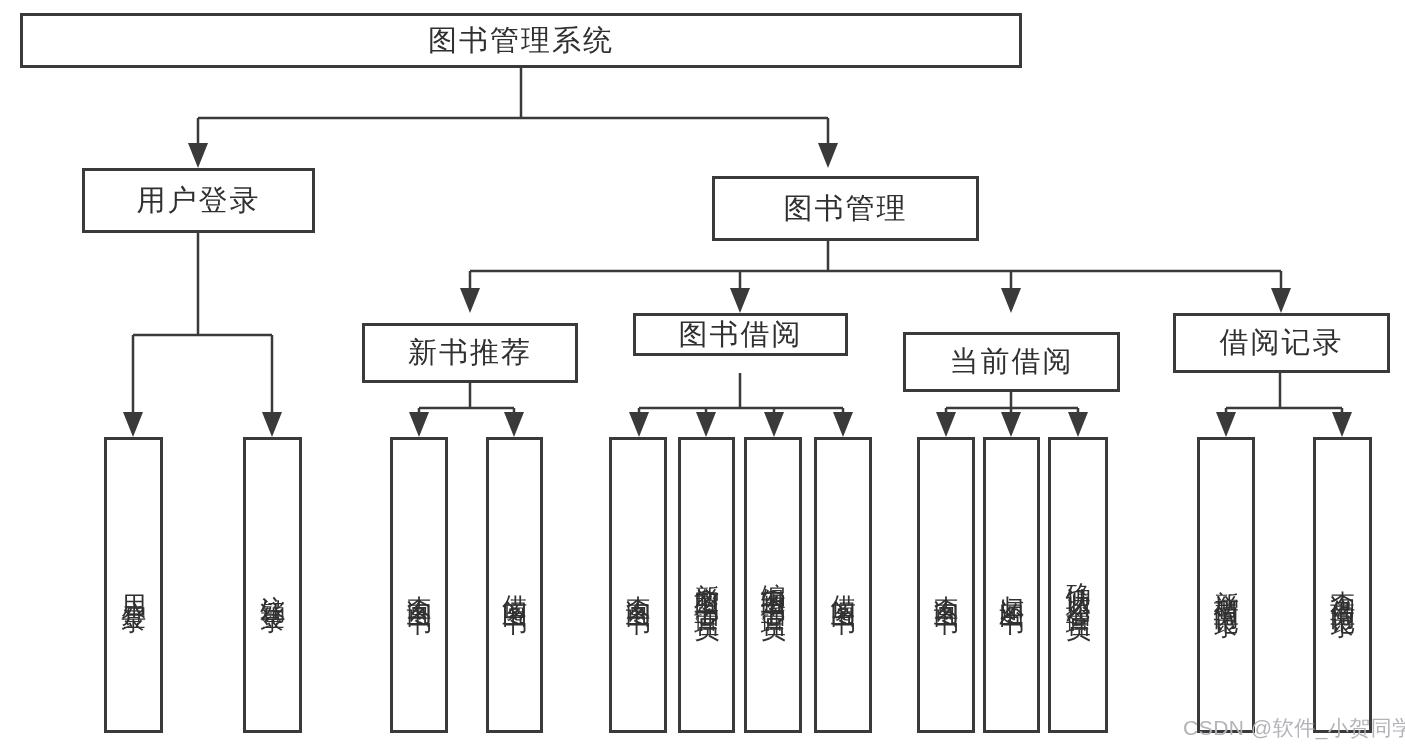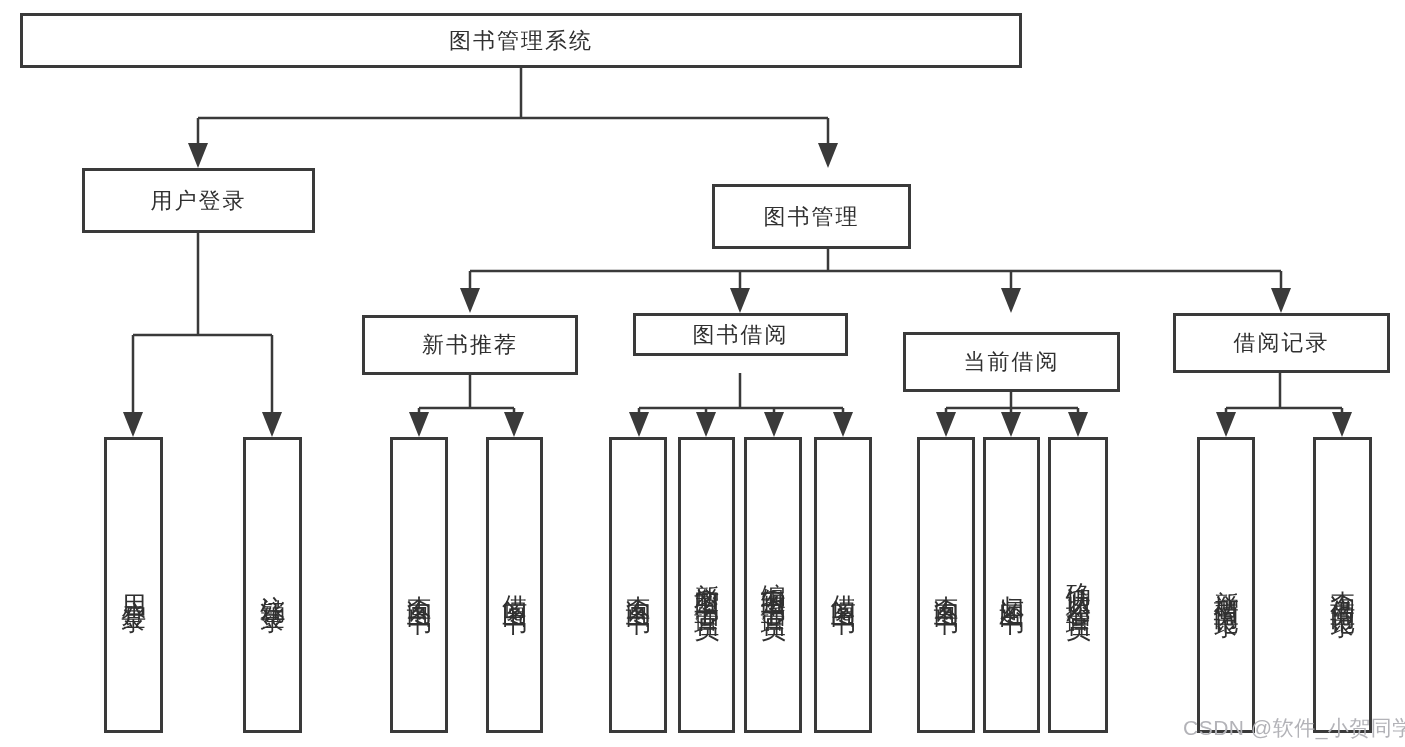--- a/index.html
+++ b/index.html
@@ -28,21 +28,21 @@
     box-sizing: border-box;
     border: 3px solid #3a3a3a;
     background: #ffffff;
     display: flex;
     align-items: center;
     justify-content: center;
     color: #303030;
     z-index: 2;
   }
   .hbox {
-    font-size: 22px;
+    font-size: 29px;
     letter-spacing: 2px;
     white-space: nowrap;
   }
   .vbox .vtext {
     writing-mode: vertical-rl;
     text-orientation: mixed;
     font-size: 25px;
     line-height: 1.1;
     letter-spacing: 5px;
     white-space: nowrap;
@@ -111,23 +111,23 @@
     <g>
       <path class="line" d="M1280 373 V408 M1226 408 H1342 M1226 408 V415 M1342 408 V415"></path>
       <polygon class="arrow" points="1216,412 1236,412 1226,437"></polygon>
       <polygon class="arrow" points="1332,412 1352,412 1342,437"></polygon>
     </g>
   </svg>
 
   <div class="box hbox" style="left:20px; top:13px; width:1002px; height:55px;">图书管理系统</div>
 
   <div class="box hbox" style="left:82px; top:168px; width:233px; height:65px;">用户登录</div>
-  <div class="box hbox" style="left:712px; top:184px; width:199px; height:65px;font-family:Liberation Serif, serif;">图书管理</div>
+  <div class="box hbox" style="left:712px; top:176px; width:267px; height:65px;font-family:Liberation Serif, serif;">图书管理</div>
 
-  <div class="box hbox" style="left:362px; top:315px; width:216px; height:60px;">新书推荐</div>
+  <div class="box hbox" style="left:362px; top:323px; width:216px; height:60px;">新书推荐</div>
   <div class="box hbox" style="left:633px; top:313px; width:215px; height:43px;">图书借阅</div>
   <div class="box hbox" style="left:903px; top:313px; width:217px; height:60px;margin-top:19px;">当前借阅</div>
   <div class="box hbox" style="left:1173px; top:313px; width:217px; height:60px;">借阅记录</div>
 
   <div class="box vbox" style="left:104px; top:437px; width:59px; height:296px;">
     <span class="vtext">用户登录</span>
   </div>
   <div class="box vbox" style="left:243px; top:437px; width:59px; height:296px;">
     <span class="vtext">注销登录</span>
   </div>

